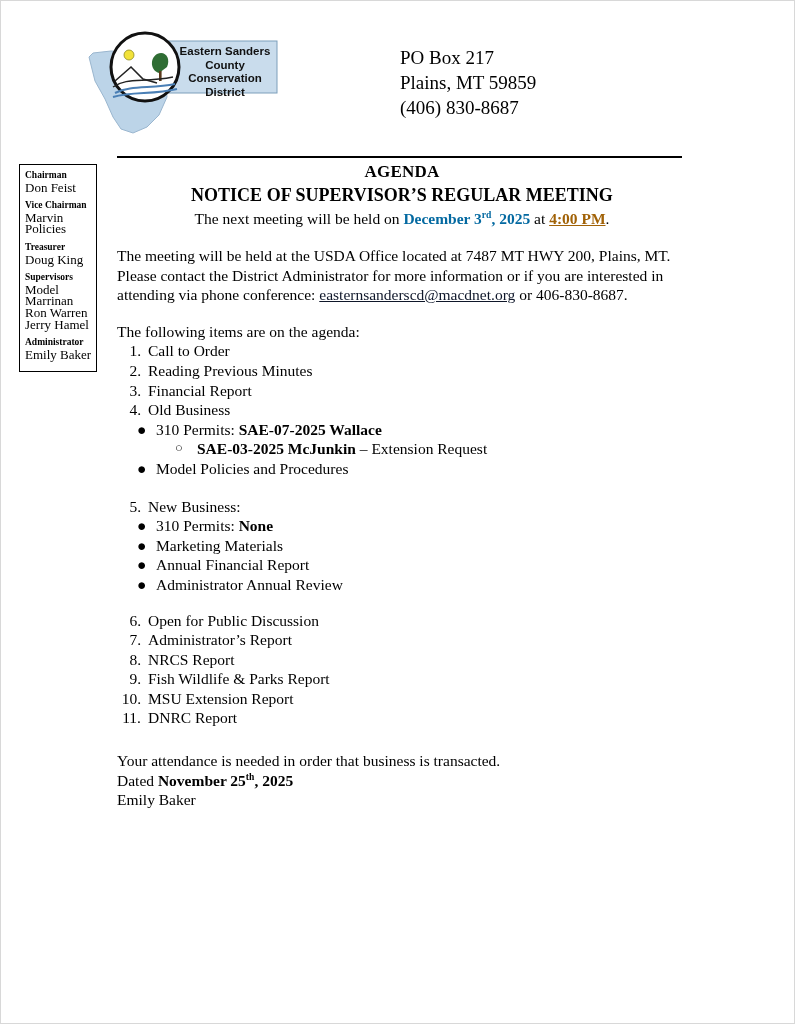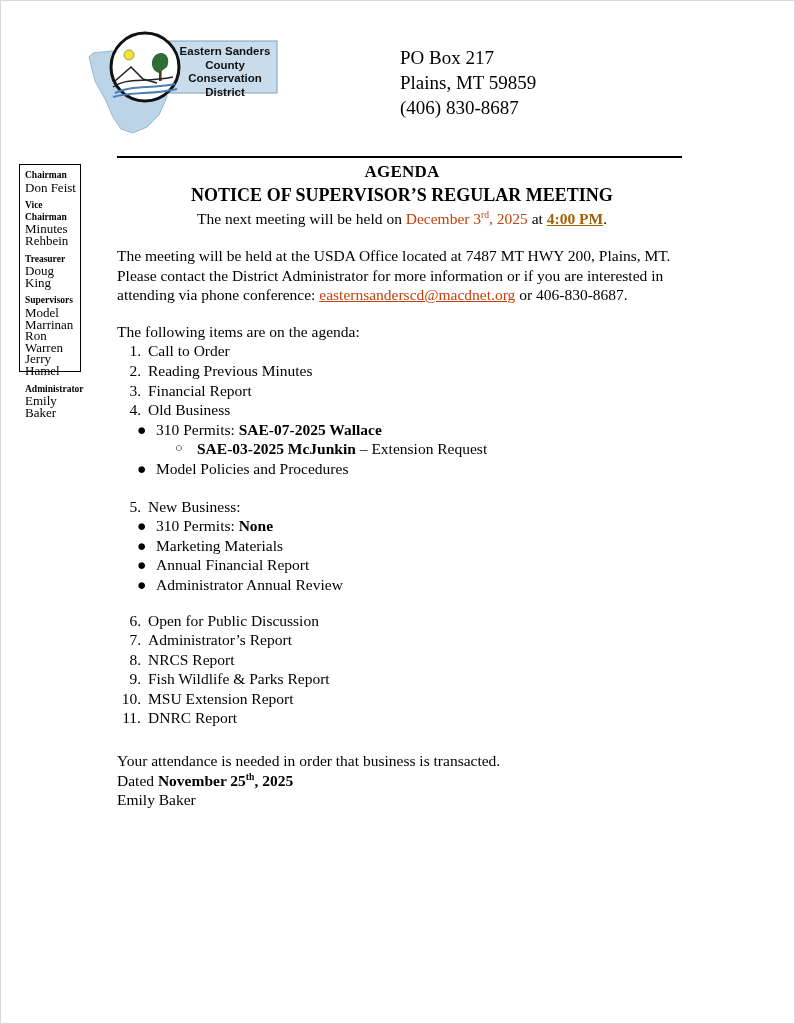--- a/index.html
+++ b/index.html
@@ -59,21 +59,21 @@
     width: 565px;
     height: 0;
     border-top: 2px solid #000;
   }
 
   
   .officer-box {
     position: absolute;
     left: 18px;
     top: 163px;
-    width: 62px;
+    width: 78px;
     height: 208px;
     border: 1px solid #000;
     box-sizing: border-box;
     padding: 5px 4px 4px 5px;
     font-family: "Liberation Serif", serif;
     font-size: 9.5px;
     line-height: 11.6px;
   }
   .officer-role {
     font-weight: bold;
@@ -107,32 +107,32 @@
     font-weight: bold;
     font-size: 18px;
     line-height: 24px;
   }
   .nextmeeting {
     text-align: center;
     font-size: 15.5px;
     line-height: 22px;
     margin-top: 1px;
   }
-  .red-bold { color: #c2410c; font-weight: normal; }
+  .red-bold { color: #0369a1; font-weight: bold; }
   .red-bold-ul { color: #a16207; font-weight: bold; text-decoration: underline; }
   sup { font-size: 0.62em; vertical-align: super; line-height: 0; }
 
   .para {
     margin-top: 16px;
     font-size: 15.5px;
     line-height: 19.6px;
     text-align: left;
   }
   .email-link {
-    color: #c2410c;
+    color: #0f172a;
     text-decoration: underline;
   }
 
   .lead-in {
     margin-top: 17px;
     font-size: 15.5px;
     line-height: 19.6px;
   }
 
   
@@ -240,21 +240,21 @@
     </div>
   </div>
 
   <div class="header-rule"></div>
 
   <div class="officer-box">
     <div class="officer-role first">Chairman</div>
     <div class="officer-name">Don Feist</div>
 
     <div class="officer-role">Vice Chairman</div>
-    <div class="officer-name">Minutes Rehbein</div>
+    <div class="officer-name">Marvin Policies</div>
 
     <div class="officer-role">Treasurer</div>
     <div class="officer-name">Doug King</div>
 
     <div class="officer-role">Supervisors</div>
     <div class="officer-name">Model Marrinan</div>
     <div class="officer-name">Ron Warren</div>
     <div class="officer-name">Jerry Hamel</div>
 
     <div class="officer-role">Administrator</div>

